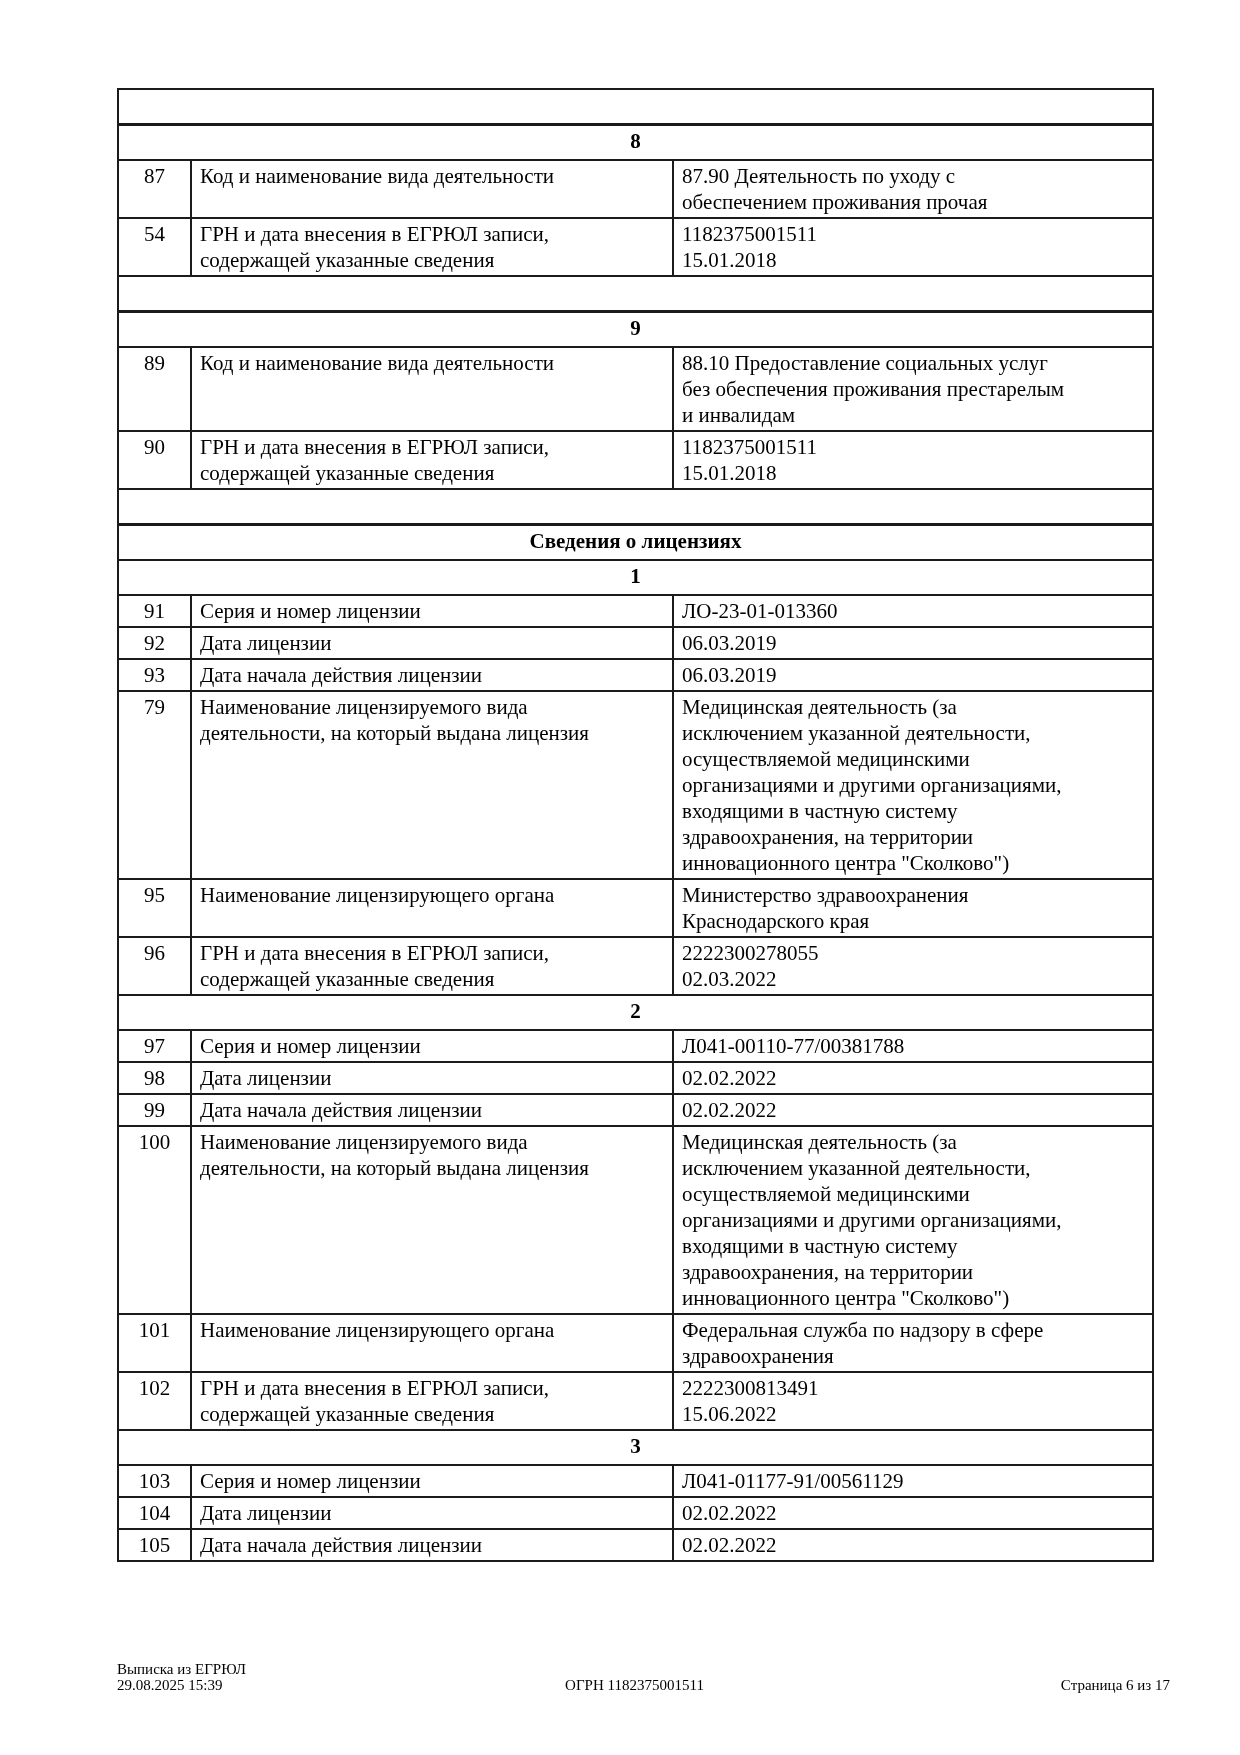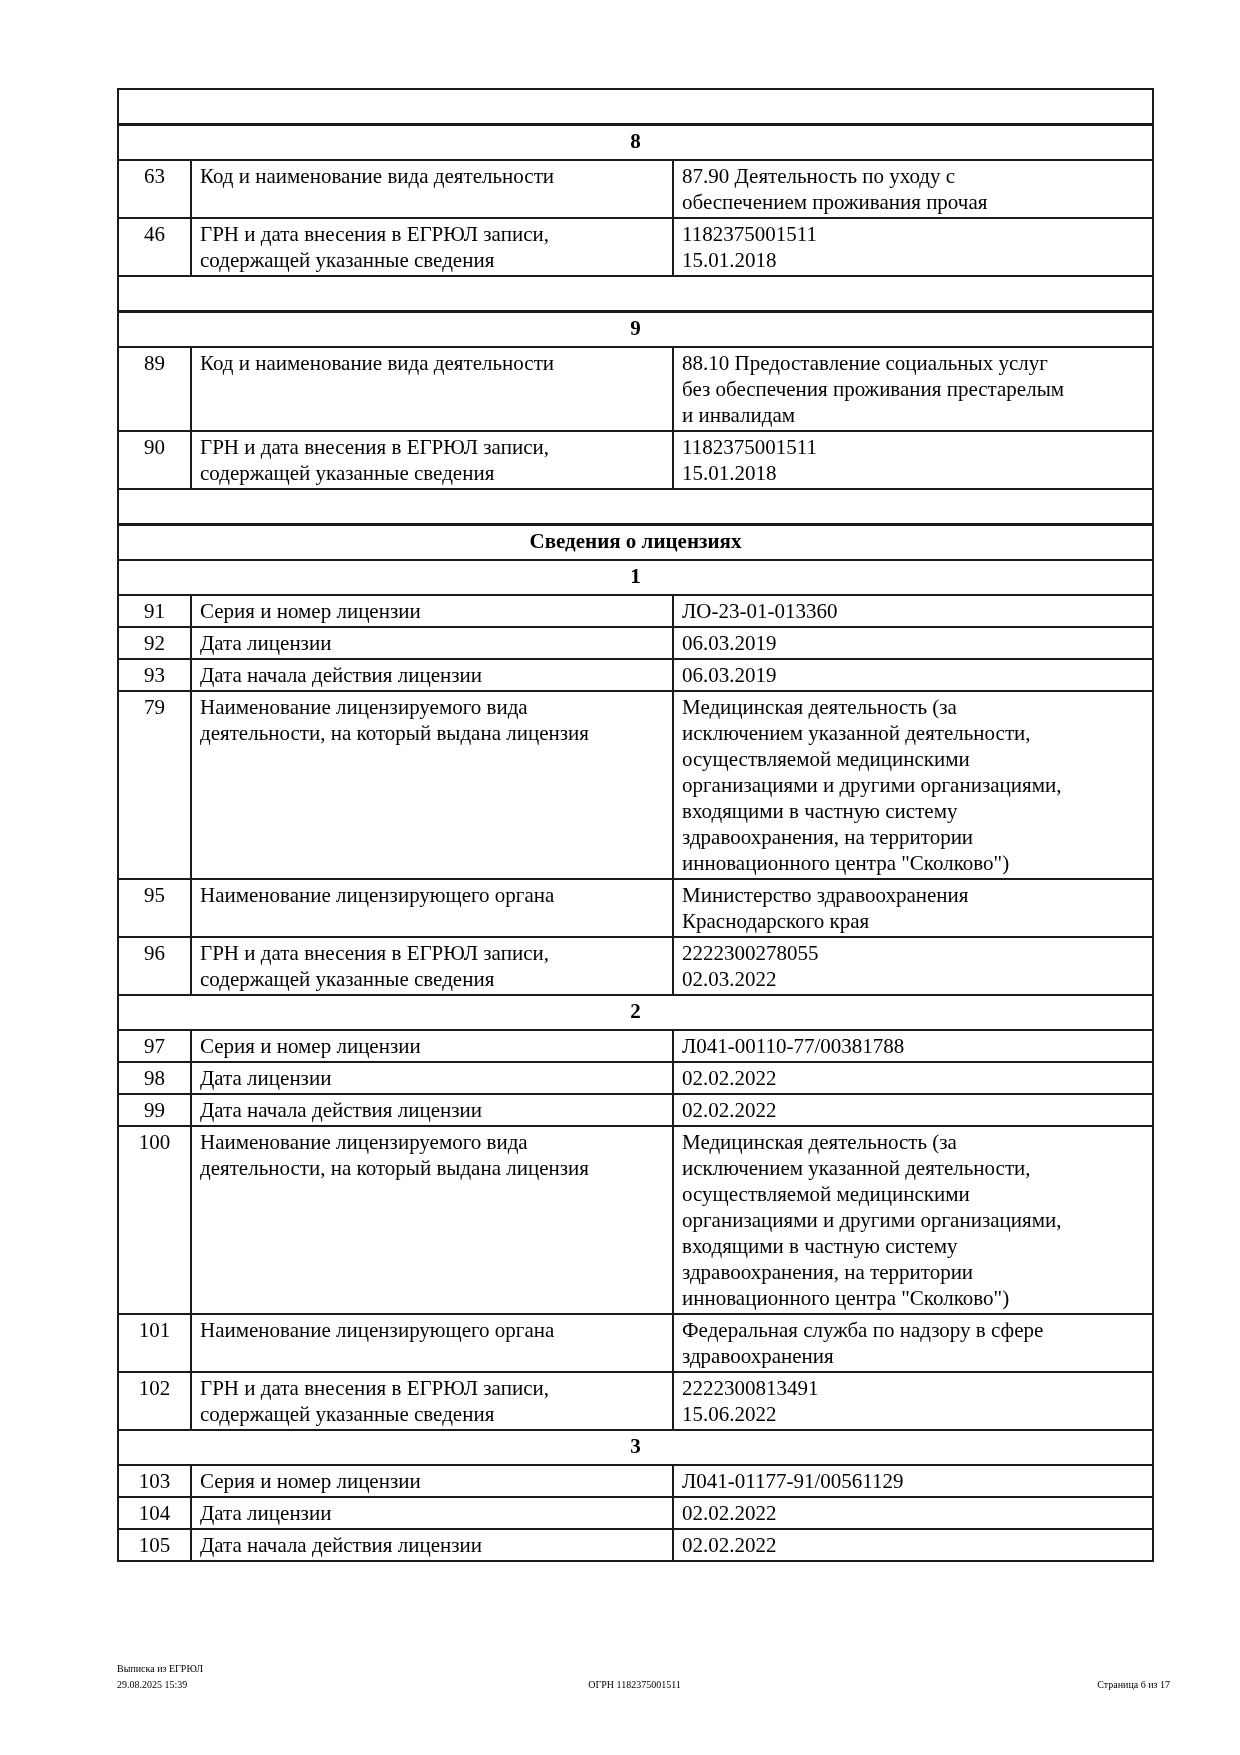--- a/index.html
+++ b/index.html
@@ -51,21 +51,21 @@
   .footer {
     position: absolute;
     left: 0;
     top: 0;
     width: 100%;
     height: 100%;
     pointer-events: none;
   }
   .footer div {
     position: absolute;
-    font-size: 10px;
+    font-size: 15px;
     line-height: 16px;
     white-space: nowrap;
   }
   .footer-left   { left: 117px; top: 1661px; }
   .footer-center { left: 117px; top: 1677px; width: 1035px; text-align: center; }
   .footer-right  { right: 70px; top: 1677px; text-align: center; }
 </style>
 </head>
 <body>
 
@@ -78,27 +78,27 @@
       <col style="width:480px">
     </colgroup>
     <tbody id="table-body">
         <tr class="spacer-row">
           <td colspan="3"></td>
         </tr>
         <tr class="group-row">
           <td colspan="3">8</td>
         </tr>
         <tr>
-          <td class="num-cell">63</td>
+          <td class="num-cell">87</td>
           <td class="label-cell">Код и наименование вида деятельности</td>
           <td class="value-cell">87.90 Деятельность по уходу с
 обеспечением проживания прочая</td>
         </tr>
         <tr>
-          <td class="num-cell">46</td>
+          <td class="num-cell">54</td>
           <td class="label-cell">ГРН и дата внесения в ЕГРЮЛ записи,
 содержащей указанные сведения</td>
           <td class="value-cell">1182375001511
 15.01.2018</td>
         </tr>
         <tr class="spacer-row">
           <td colspan="3"></td>
         </tr>
         <tr class="group-row">
           <td colspan="3">9</td>

